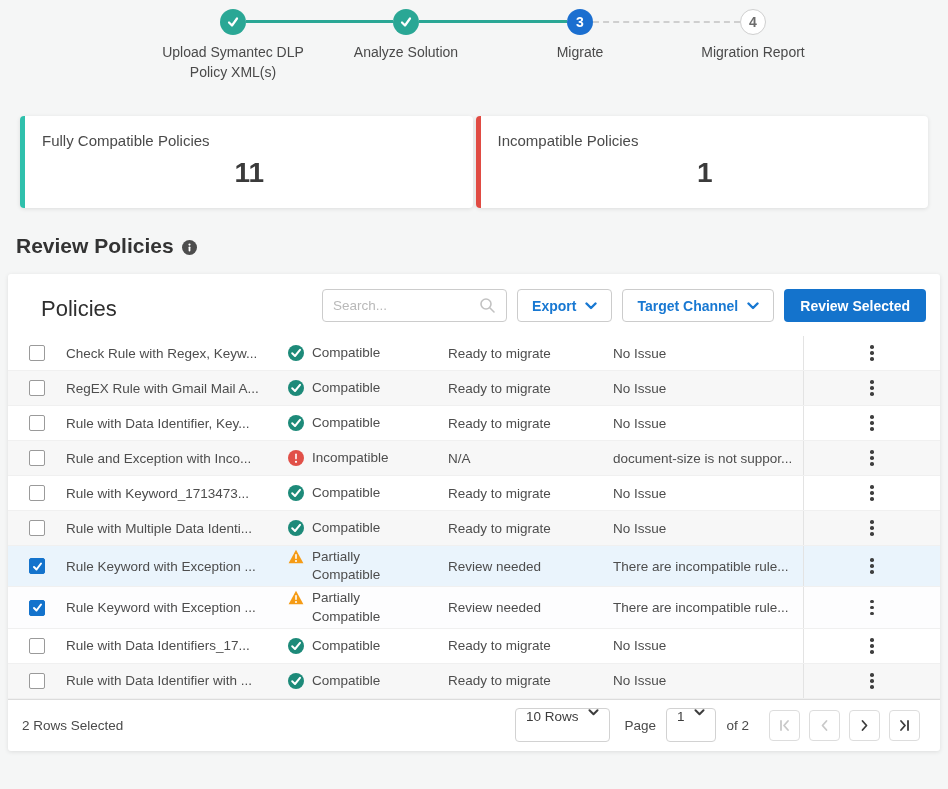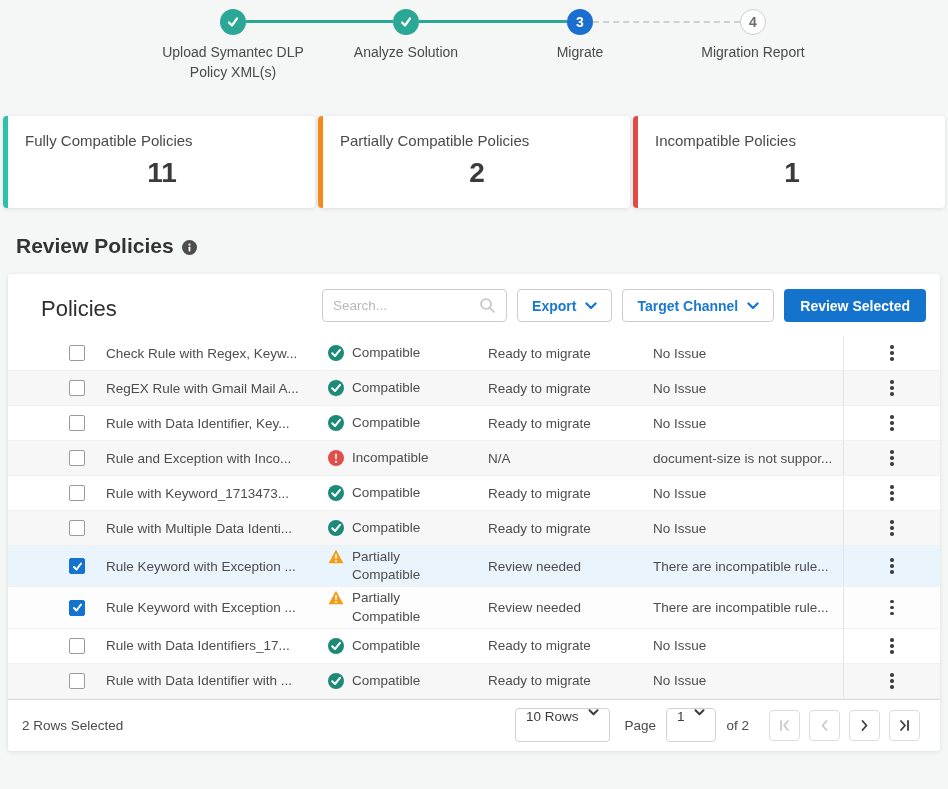--- a/index.html
+++ b/index.html
@@ -24,21 +24,21 @@
   }
   .step-circle.done { background:#2aa795; }
   .step-circle.active { background:#1b6fd0; color:#fff; }
   .step-circle.pending { background:#fff; border:1px solid #cfcfcf; color:#6b6b6b; }
   .step-label {
     position:absolute; top:42px; width:170px; text-align:center;
     font-size:14px; color:#4a4a4a; line-height:1.45;
   }
 
   
-  .cards { display:flex; gap:3px; padding:0 3px; margin-top:28px; }
+  .cards { display:flex; gap:3px; padding:0 20px; margin-top:28px; }
   .card {
     flex:1; background:#fff; border-radius:4px; position:relative;
     box-shadow:0 1px 4px rgba(0,0,0,.10); height:92px; padding:16px 16px 0 22px;
   }
   .card-accent { position:absolute; left:0; top:0; bottom:0; width:5px; border-radius:4px 0 0 4px; }
   .accent-teal { background:#2fc0ac; }
   .accent-orange { background:#f6891e; }
   .accent-red { background:#e04b43; }
   .card-title { font-size:15px; color:#4a4a4a; }
   .card-value { font-size:28px; font-weight:bold; color:#3b3b3b; text-align:center; margin-top:8px; }
@@ -80,21 +80,21 @@
   }
 
   
   .thead {
     display:flex; align-items:center; height:32px;
     border-top:1px solid #d9d9d9; border-bottom:1px solid #c9c9c9;
     font-size:13.5px; font-weight:bold; color:#3d3d3d;
   }
   .trow {
     display:flex; align-items:center; min-height:35px;
-    font-size:13.5px; color:#4d4d4d; border-bottom:1px solid #f0f0f0;padding-left:40px;
+    font-size:13.5px; color:#4d4d4d; border-bottom:1px solid #f0f0f0;
   }
   .trow.even { background:#f7f7f7; }
   .trow.selected { background:#eaf4fc; }
   .trow.selected.even { background:#fdfdfe; }
   .col-cb { width:58px; display:flex; justify-content:center; flex:0 0 auto; }
   .col-name { width:222px; flex:0 0 auto; padding-right:10px; }
   .col-compat { width:160px; flex:0 0 auto; }
   .col-status { width:165px; flex:0 0 auto; }
   .col-notes { width:190px; flex:0 0 auto; }
   .col-target { flex:1; align-self:stretch; display:flex; align-items:center; justify-content:center; border-left:1px solid #e3e3e3; }
@@ -167,25 +167,20 @@
     <div class="step-label" style="left:321px;">Analyze Solution</div>
     <div class="step-label" style="left:495px;">Migrate</div>
     <div class="step-label" style="left:668px;">Migration Report</div>
   </div>
 
   <div class="cards">
     <div class="card">
       <div class="card-accent accent-teal"></div>
       <div class="card-title">Fully Compatible Policies</div>
       <div class="card-value">11</div>
-    </div>
-    <div class="card">
-      <div class="card-accent accent-orange"></div>
-      <div class="card-title">Partially Compatible Policies</div>
-      <div class="card-value">2</div>
     </div>
     <div class="card">
       <div class="card-accent accent-red"></div>
       <div class="card-title">Incompatible Policies</div>
       <div class="card-value">1</div>
     </div>
   </div>
 
   <div class="section-head">
     <span class="section-title">Review Policies</span>

